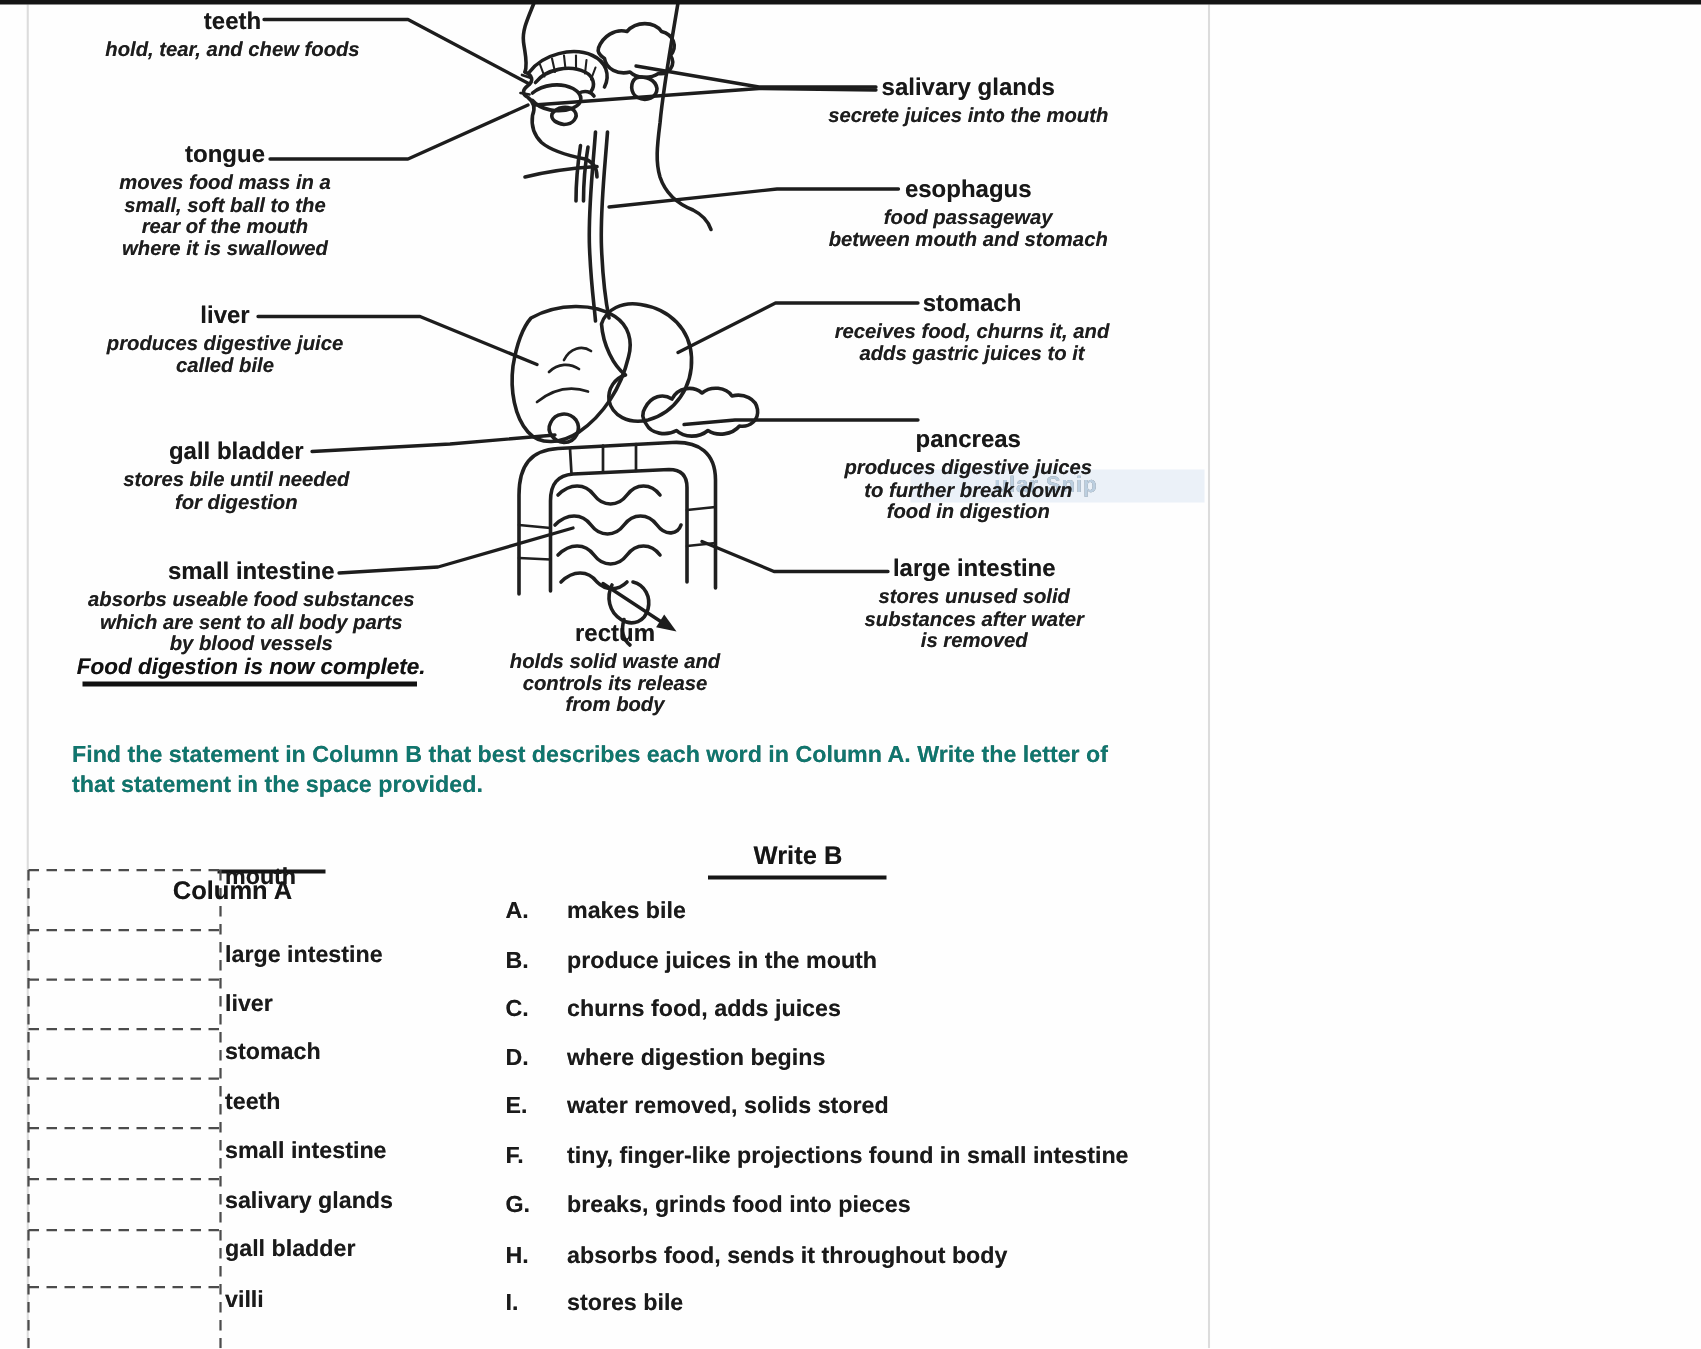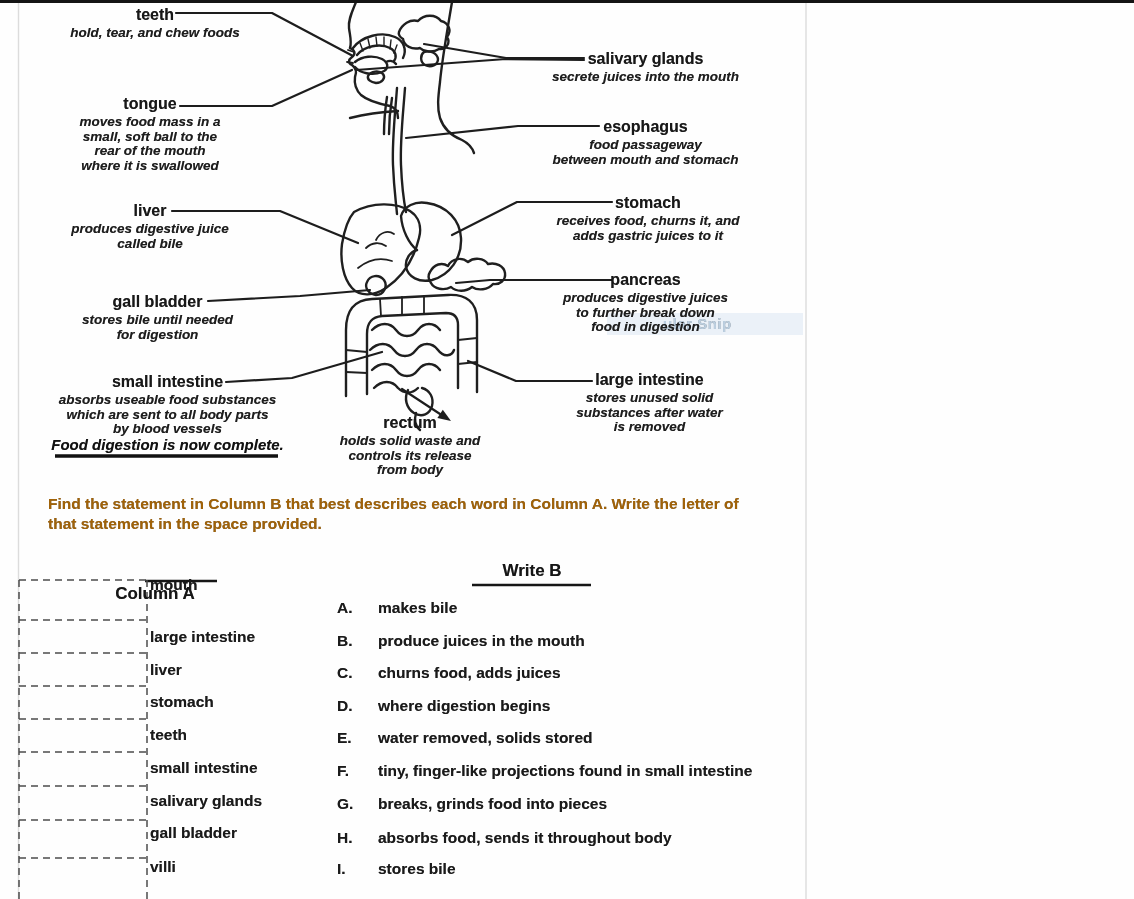--- a/index.html
+++ b/index.html
@@ -13,21 +13,21 @@
   .wm{
     position:absolute;left:607px;top:313px;width:196px;height:22px;z-index:1;
     background:rgba(233,240,247,.9);color:#bccfe0;font-weight:700;font-size:15px;
     line-height:22px;padding-left:56px;box-sizing:border-box;letter-spacing:.5px;
   }
   .olabel{position:absolute;text-align:center;z-index:3;}
   .oname{font-weight:700;font-size:16px;line-height:18px;color:#181818;}
   .odesc{font-weight:700;font-style:italic;font-size:13.5px;line-height:14.5px;color:#1d1d1d;margin-top:2px;}
   .onote{font-weight:700;font-style:italic;font-size:15px;line-height:15px;color:#111;}
   .instr{position:absolute;left:48px;top:494px;width:740px;z-index:3;
-         font-weight:700;font-size:15.5px;line-height:20px;color:#a16207;}
+         font-weight:700;font-size:15.5px;line-height:20px;color:#0f766e;}
   .colhead{position:absolute;z-index:3;font-weight:700;font-size:17px;color:#161616;text-align:center;}
   .aitem{position:absolute;left:150px;z-index:3;font-weight:700;font-size:15.5px;color:#1a1a1a;white-space:nowrap;}
   .brow{position:absolute;left:337px;width:460px;z-index:3;font-weight:700;font-size:15.5px;color:#1a1a1a;white-space:nowrap;}
   .brow .blet{display:inline-block;width:41px;}
   .ansbox{position:absolute;left:19px;width:128px;z-index:4;background:transparent;cursor:text;}
   .txtsoft{text-shadow:0 0 .4px rgba(0,0,0,.5);}
 </style>
 </head>
 <body>
 
@@ -199,21 +199,21 @@
   </div>
 
   <div class="olabel" style="left:528px;top:194px;width:240px;">
     <div class="oname">stomach</div>
     <div class="odesc">
       <div>receives food, churns it, and</div>
       <div>adds gastric juices to it</div>
     </div>
   </div>
 
-  <div class="olabel" style="left:528px;top:271px;width:235px;">
+  <div class="olabel" style="left:528px;top:285px;width:235px;">
     <div class="oname">pancreas</div>
     <div class="odesc">
       <div>produces digestive juices</div>
       <div>to further break down</div>
       <div>food in digestion</div>
     </div>
   </div>
 
   <div class="olabel" style="left:532px;top:371px;width:235px;">
     <div class="oname">large intestine</div>

